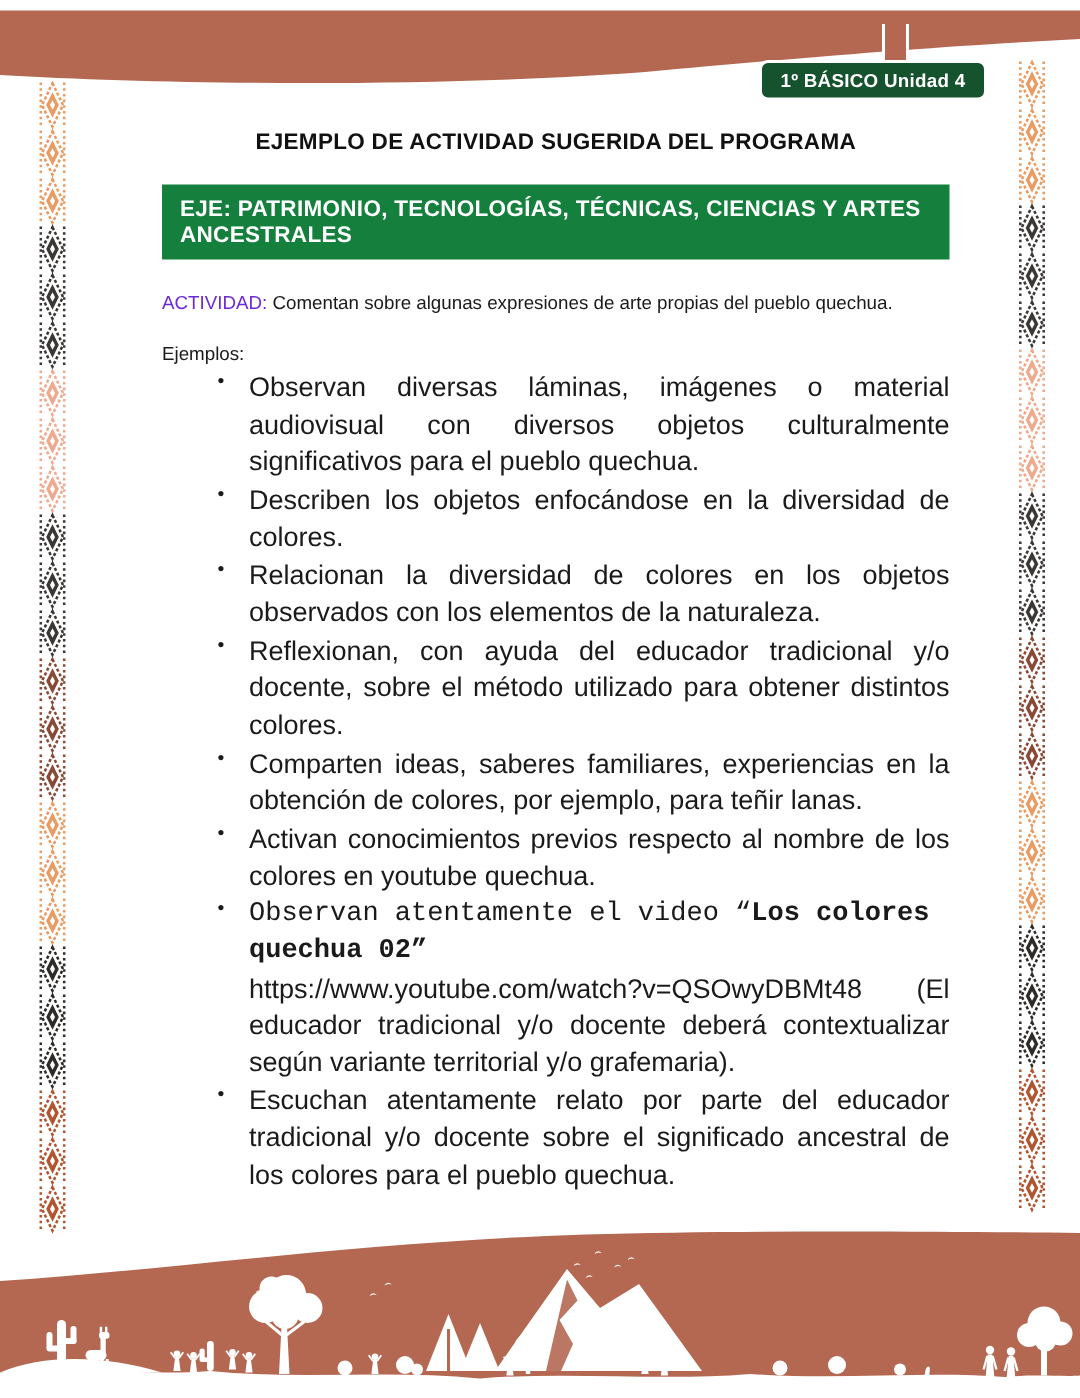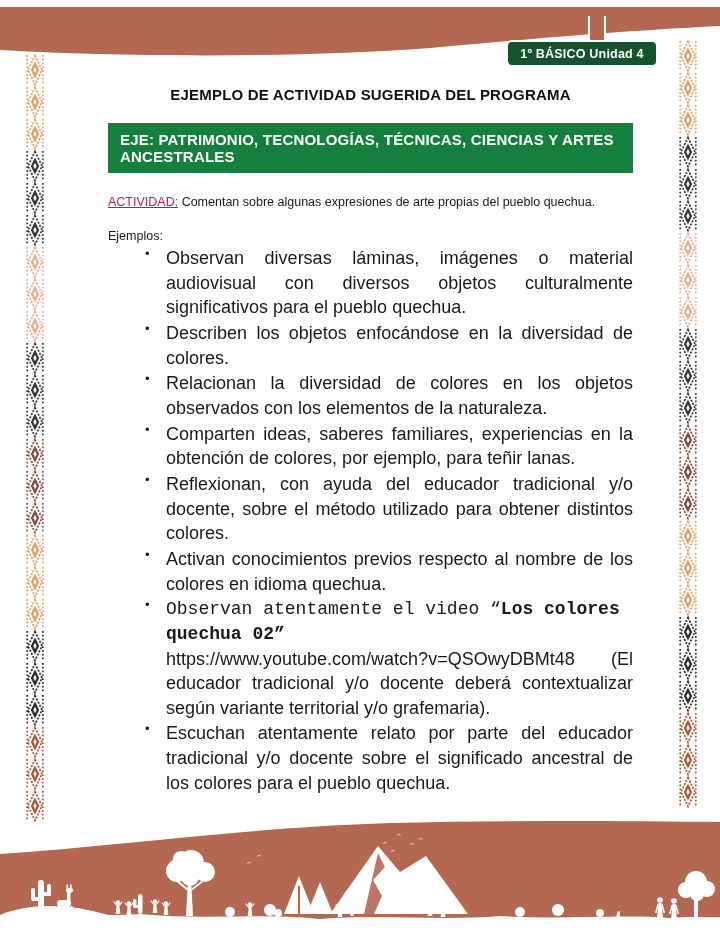--- a/index.html
+++ b/index.html
@@ -31,21 +31,21 @@
   .content{position:absolute;left:108px;top:86px;width:525px;}
   .page-title{
     margin:0 0 20px 0;font-size:15px;font-weight:bold;text-align:center;
     color:#111;letter-spacing:.2px;
   }
   .eje-banner{
     background:#15803d;color:#ffffff;font-weight:bold;font-size:15px;
     padding:8px 12px;margin-bottom:21px;letter-spacing:.2px;
   }
   .activity-line{margin:0 0 17px 0;font-size:12.5px;line-height:1.36;}
-  .activity-label{color:#be185d;text-decoration:underline;}
+  .activity-label{color:#6d28d9;}
   .examples-heading{margin:0 0 1px 0;font-size:12.5px;line-height:1.36;}
   ul.examples{
     margin:0;padding:0 0 0 58px;list-style:none;
     font-size:18px;line-height:1.37;
   }
   ul.examples li{position:relative;text-align:justify;margin:0 0 1px 0;}
   ul.examples li::before{
     content:"\2022";position:absolute;left:-21px;top:-1px;font-size:13px;
   }
   ul.examples li .no-justify{text-align:left;font-family:Liberation Mono, monospace;}
@@ -145,23 +145,23 @@
   <div class="eje-banner">EJE: PATRIMONIO, TECNOLOGÍAS, TÉCNICAS, CIENCIAS Y ARTES ANCESTRALES</div>
 
   <p class="activity-line"><span class="activity-label">ACTIVIDAD:</span><span> Comentan sobre algunas expresiones de arte propias del pueblo quechua.</span></p>
 
   <p class="examples-heading">Ejemplos:</p>
 
   <ul class="examples">
     <li>Observan diversas láminas, imágenes o material audiovisual con diversos objetos culturalmente significativos para el pueblo quechua.</li>
     <li>Describen los objetos enfocándose en la diversidad de colores.</li>
     <li>Relacionan la diversidad de colores en los objetos observados con los elementos de la naturaleza.</li>
+    <li>Reflexionan, con ayuda del educador tradicional y/o docente, sobre el método utilizado para obtener distintos colores.</li>
     <li>Comparten ideas, saberes familiares, experiencias en la obtención de colores, por ejemplo, para teñir lanas.</li>
-    <li>Reflexionan, con ayuda del educador tradicional y/o docente, sobre el método utilizado para obtener distintos colores.</li>
-    <li>Activan conocimientos previos respecto al nombre de los colores en idioma quechua.</li>
+    <li>Activan conocimientos previos respecto al nombre de los colores en youtube quechua.</li>
     <li>
       <div class="no-justify"><span>Observan atentamente el video “</span><b>Los colores quechua 02”</b></div>
       <div>https://www.youtube.com/watch?v=QSOwyDBMt48 (El educador tradicional y/o docente deberá contextualizar según variante territorial y/o grafemaria).</div>
     </li>
     <li>Escuchan atentamente relato por parte del educador tradicional y/o docente sobre el significado ancestral de los colores para el pueblo quechua.</li>
   </ul>
 </div>
 
 <svg class="footer-illustration" width="720" height="112" viewBox="0 0 720 112">
   <path d="M0 34 C120 26 240 8 390 3 C500 0 630 1 720 2 L720 112 L0 112 Z" fill="#B46852"></path>

